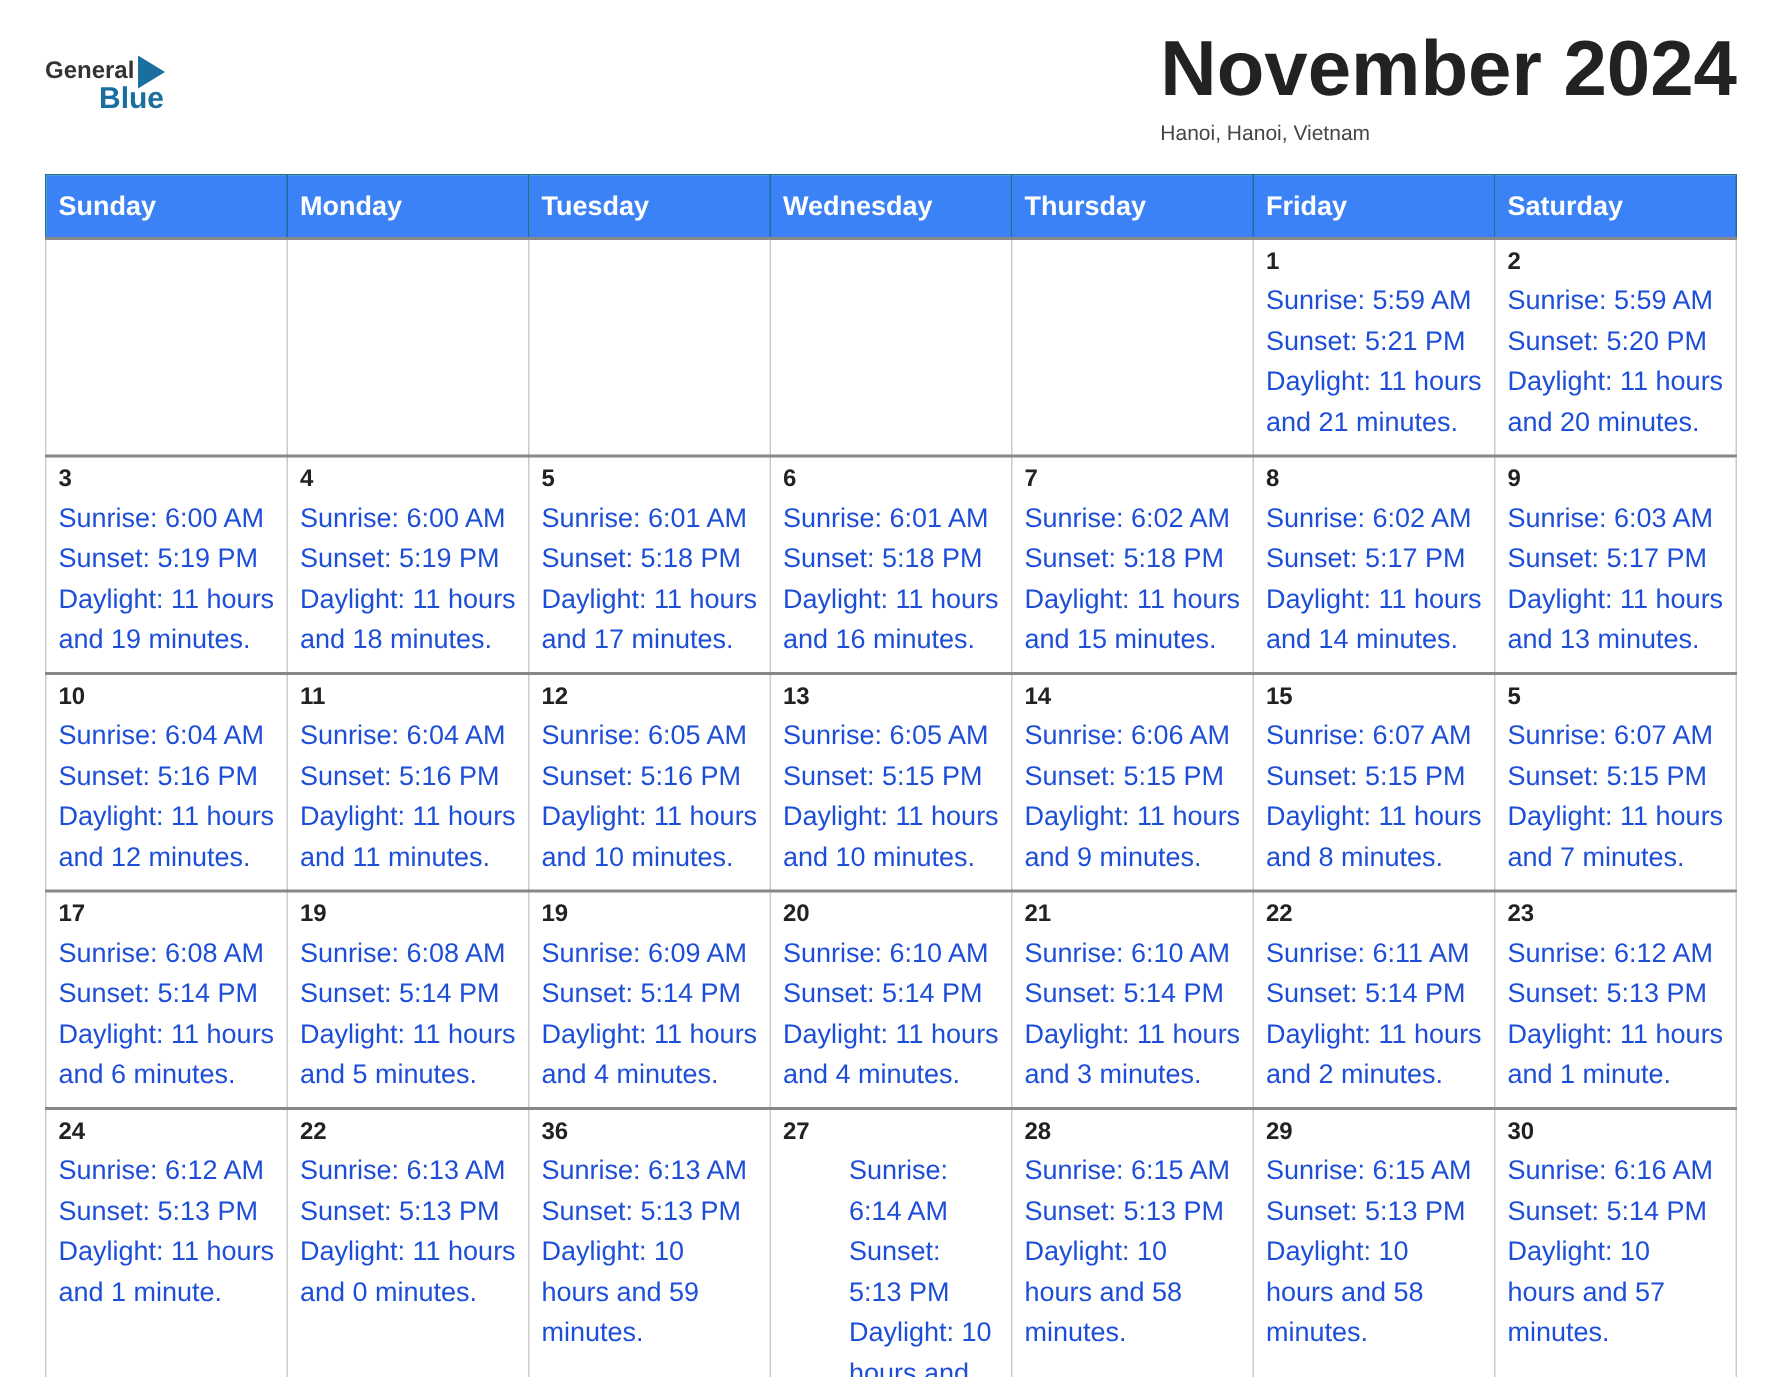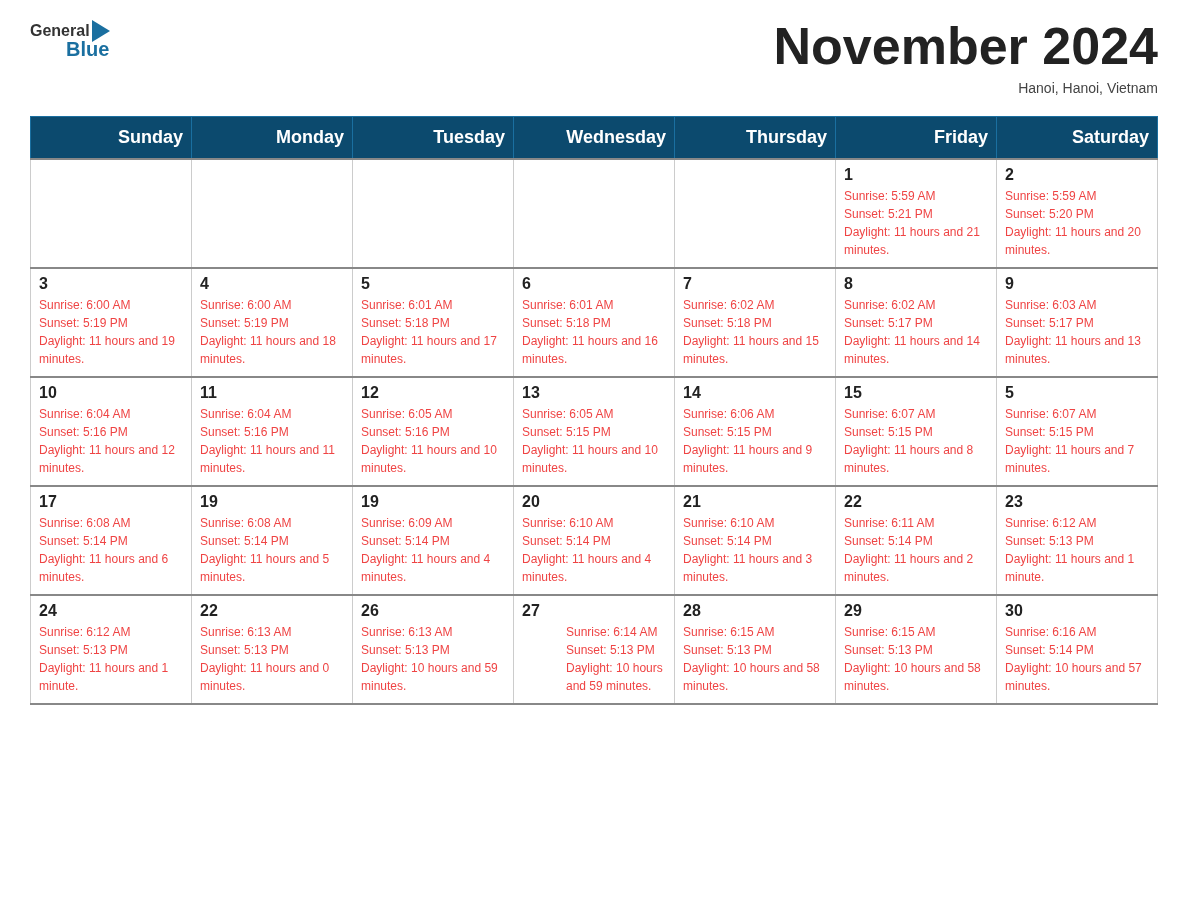--- a/index.html
+++ b/index.html
@@ -13,68 +13,69 @@
     .header {
       display: flex;
       justify-content: space-between;
       align-items: flex-start;
       margin-bottom: 20px;
     }
     .logo {
       display: flex;
       flex-direction: column;
       align-items: flex-start;
+      margin-top: 17px;
     }
     .logo-general { color: #333; font-weight: bold; }
     .title-section {
-      text-align: right;
+      text-align: left;
     }
     .month-title {
       font-size: 52px;
       font-weight: bold;
       color: #222;
       line-height: 1;
     }
     .location {
       font-size: 14px;
       color: #444;
       margin-top: 8px;
     }
     .calendar {
       width: 100%;
       border-collapse: collapse;
       border: 1px solid #aaa;
     }
     .calendar th {
-      background-color: #0c4a6e;
+      background-color: #3b82f6;
       color: #ffffff;
       font-size: 18px;
       font-weight: bold;
       padding: 10px 8px;
-      text-align: right;
+      text-align: left;
       border: 1px solid #1a6fa0;
     }
     .calendar td {
       width: 14.28%;
       vertical-align: top;
       padding: 6px 8px 8px 8px;
       border: 1px solid #ccc;
       min-height: 110px;
       background: #fff;
     }
     .day-number {
       font-size: 16px;
       font-weight: bold;
       color: #222;
       display: block;
       margin-bottom: 3px;
     }
     .day-info {
-      font-size: 12px;
-      color: #ef4444;
+      font-size: 18px;
+      color: #1d4ed8;
       line-height: 1.5;
     }
     .empty-cell {
       background: #f9f9f9;
     }
     tr { border-bottom: 2px solid #888; }
     .logo-line1 {
       display: flex;
       align-items: center;
       gap: 0px;
@@ -285,21 +286,21 @@
 Sunset: 5:13 PM
 Daylight: 11 hours and 1 minute.</div>
         </td>
         <td>
           <span class="day-number">22</span>
           <div class="day-info" style="white-space: pre-line;">Sunrise: 6:13 AM
 Sunset: 5:13 PM
 Daylight: 11 hours and 0 minutes.</div>
         </td>
         <td>
-          <span class="day-number">26</span>
+          <span class="day-number">36</span>
           <div class="day-info" style="white-space: pre-line;">Sunrise: 6:13 AM
 Sunset: 5:13 PM
 Daylight: 10 hours and 59 minutes.</div>
         </td>
         <td>
           <span class="day-number">27</span>
           <div class="day-info" style="white-space: pre-line; margin-left: 44px;">Sunrise: 6:14 AM
 Sunset: 5:13 PM
 Daylight: 10 hours and 59 minutes.</div>
         </td>

